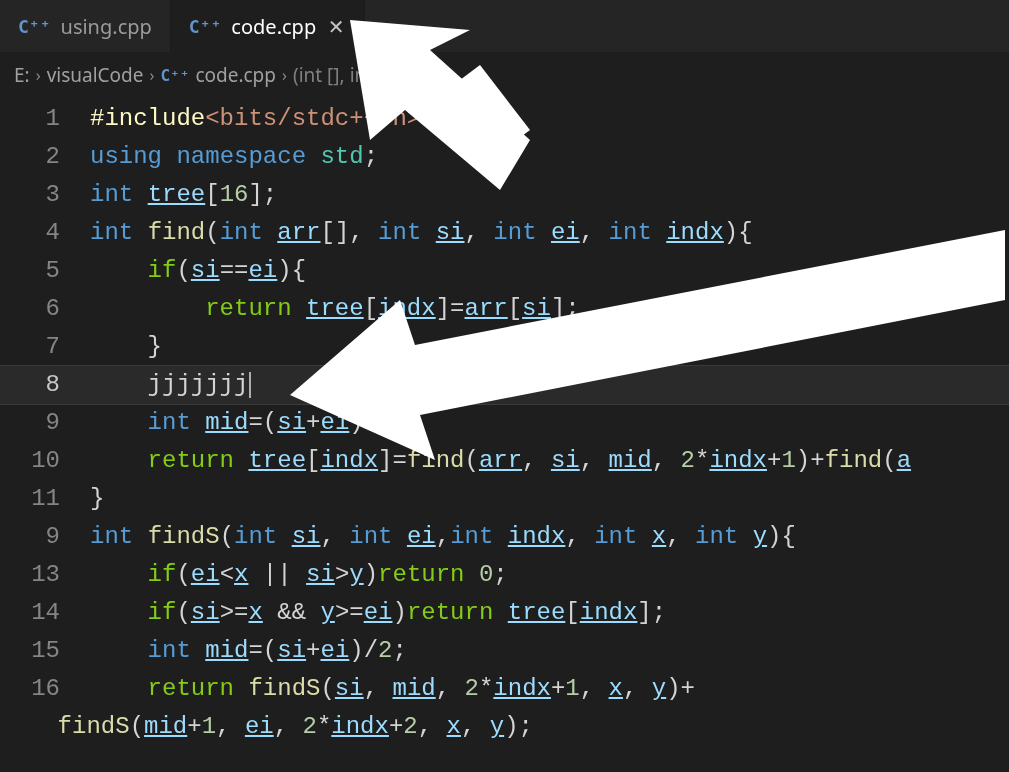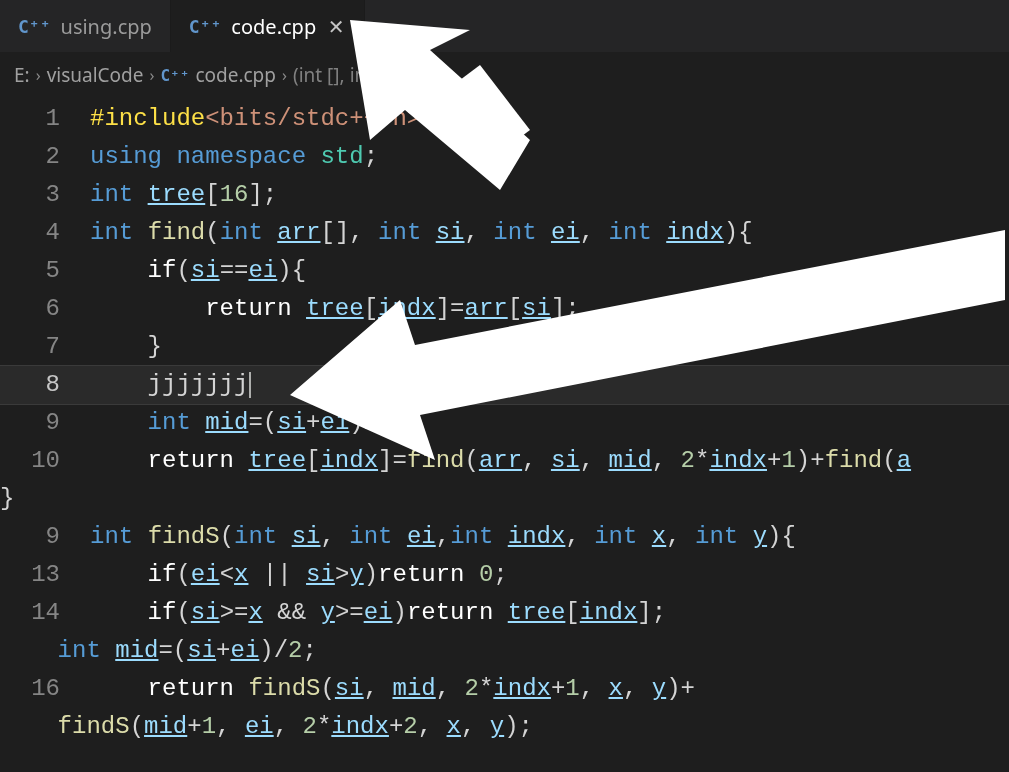--- a/index.html
+++ b/index.html
@@ -85,27 +85,27 @@
   .gutter {
     width: 90px;
     text-align: right;
     padding-right: 30px;
     color: #858585;
     flex: 0 0 90px;
   }
   .line.current .gutter { color: #c6c6c6; }
   .code { color: #d4d4d4; }
   .kw   { color: #569cd6; }   
-  .kw2  { color: #ffffff; }   
+  .kw2  { color: #84cc16; }   
   .type { color: #4ec9b0; text-align: right; }   
   .fn   { color: #dcdcaa; }   
   .var  { color: #9cdcfe; text-decoration: underline; }   
   .num  { color: #b5cea8; }   
   .str  { color: #ce9178; }
-  .pre  { color: #fde047; }   
+  .pre  { color: #fef9c3; }   
   .cursor {
     display: inline-block;
     width: 2px;
     height: 26px;
     background: #aeafad;
     vertical-align: middle;
     margin-left: 1px;
   }
   
   .annotation {
@@ -188,39 +188,41 @@
     <span class="gutter">9</span>
     <span class="code"><span>    </span><span class="kw">int</span><span> </span><span class="var">mid</span><span>=(</span><span class="var">si</span><span>+</span><span class="var">ei</span><span>)/</span><span class="num">2</span><span>;</span></span>
   </div>
 
   <div class="line">
     <span class="gutter">10</span>
     <span class="code"><span>    </span><span class="kw2">return</span><span> </span><span class="var">tree</span><span>[</span><span class="var">indx</span><span>]=</span><span class="fn">find</span><span>(</span><span class="var">arr</span><span>, </span><span class="var">si</span><span>, </span><span class="var">mid</span><span>, </span><span class="num">2</span><span>*</span><span class="var">indx</span><span>+</span><span class="num">1</span><span>)+</span><span class="fn">find</span><span>(</span><span class="var">a</span></span>
   </div>
 
   <div class="line">
+    <span class="gutter">11</span>
     <span class="code"><span>}</span></span>
   </div>
 
   <div class="line">
     <span class="gutter">9</span>
     <span class="code"><span class="kw">int</span><span> </span><span class="fn">findS</span><span>(</span><span class="kw">int</span><span> </span><span class="var">si</span><span>, </span><span class="kw">int</span><span> </span><span class="var">ei</span><span>,</span><span class="kw">int</span><span> </span><span class="var">indx</span><span>, </span><span class="kw">int</span><span> </span><span class="var">x</span><span>, </span><span class="kw">int</span><span> </span><span class="var">y</span><span>){</span></span>
   </div>
 
   <div class="line">
     <span class="gutter">13</span>
     <span class="code"><span>    </span><span class="kw2">if</span><span>(</span><span class="var">ei</span><span>&lt;</span><span class="var">x</span><span> || </span><span class="var">si</span><span>&gt;</span><span class="var">y</span><span>)</span><span class="kw2">return</span><span> </span><span class="num">0</span><span>;</span></span>
   </div>
 
   <div class="line">
     <span class="gutter">14</span>
     <span class="code"><span>    </span><span class="kw2">if</span><span>(</span><span class="var">si</span><span>&gt;=</span><span class="var">x</span><span> &amp;&amp; </span><span class="var">y</span><span>&gt;=</span><span class="var">ei</span><span>)</span><span class="kw2">return</span><span> </span><span class="var">tree</span><span>[</span><span class="var">indx</span><span>];</span></span>
   </div>
 
   <div class="line">
+    <span class="gutter">15</span>
     <span class="code"><span>    </span><span class="kw">int</span><span> </span><span class="var">mid</span><span>=(</span><span class="var">si</span><span>+</span><span class="var">ei</span><span>)/</span><span class="num">2</span><span>;</span></span>
   </div>
 
   <div class="line">
     <span class="gutter">16</span>
     <span class="code"><span>    </span><span class="kw2">return</span><span> </span><span class="fn">findS</span><span>(</span><span class="var">si</span><span>, </span><span class="var">mid</span><span>, </span><span class="num">2</span><span>*</span><span class="var">indx</span><span>+</span><span class="num">1</span><span>, </span><span class="var">x</span><span>, </span><span class="var">y</span><span>)+</span></span>
   </div>
 
   <div class="line">
     <span class="code"><span>    </span><span class="fn">findS</span><span>(</span><span class="var">mid</span><span>+</span><span class="num">1</span><span>, </span><span class="var">ei</span><span>, </span><span class="num">2</span><span>*</span><span class="var">indx</span><span>+</span><span class="num">2</span><span>, </span><span class="var">x</span><span>, </span><span class="var">y</span><span>);</span></span>

